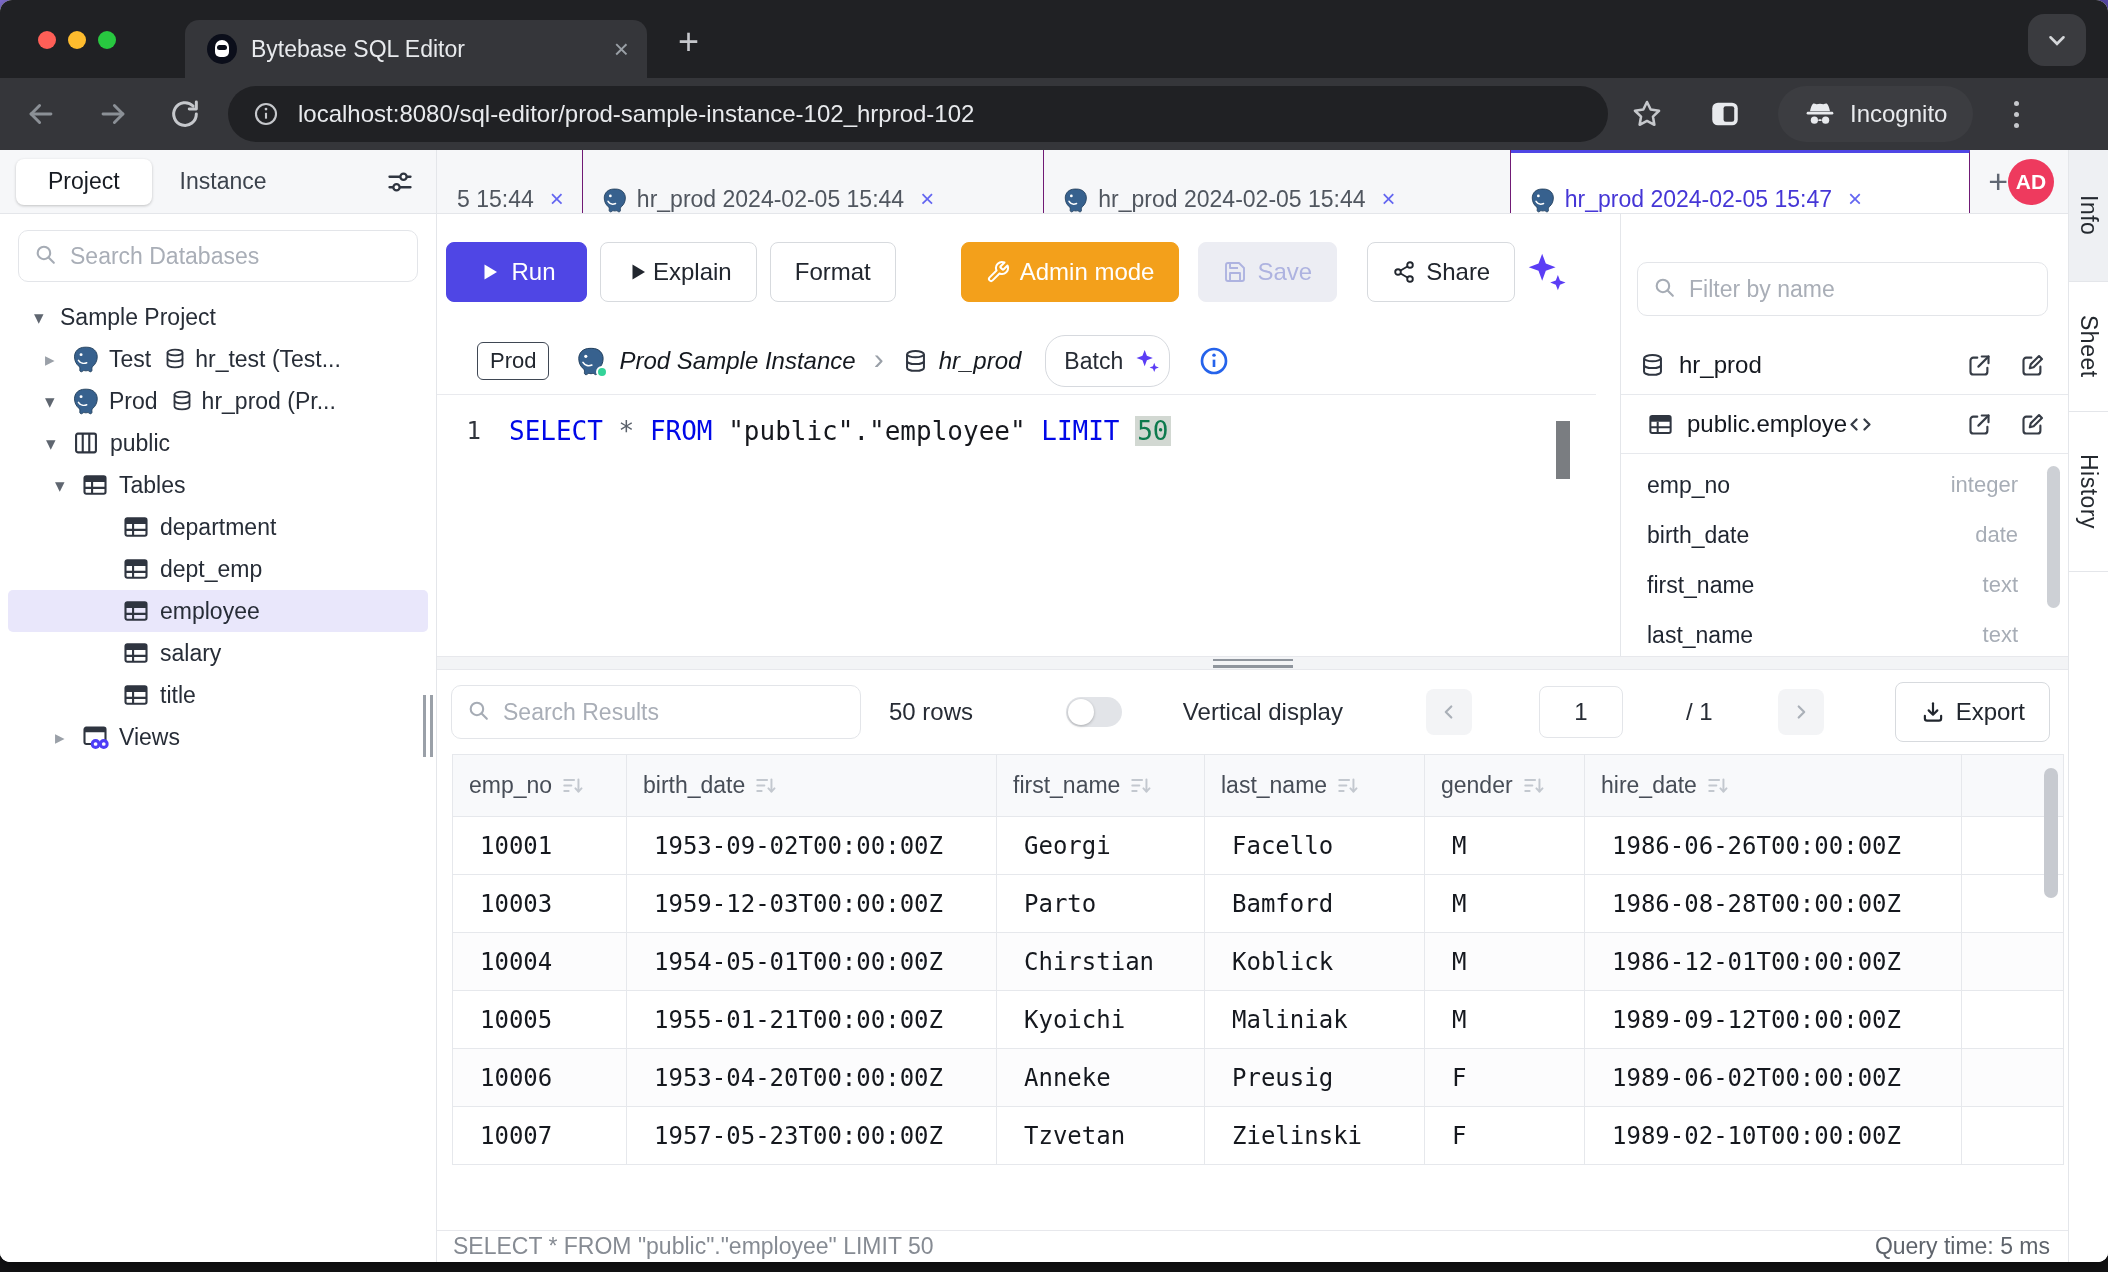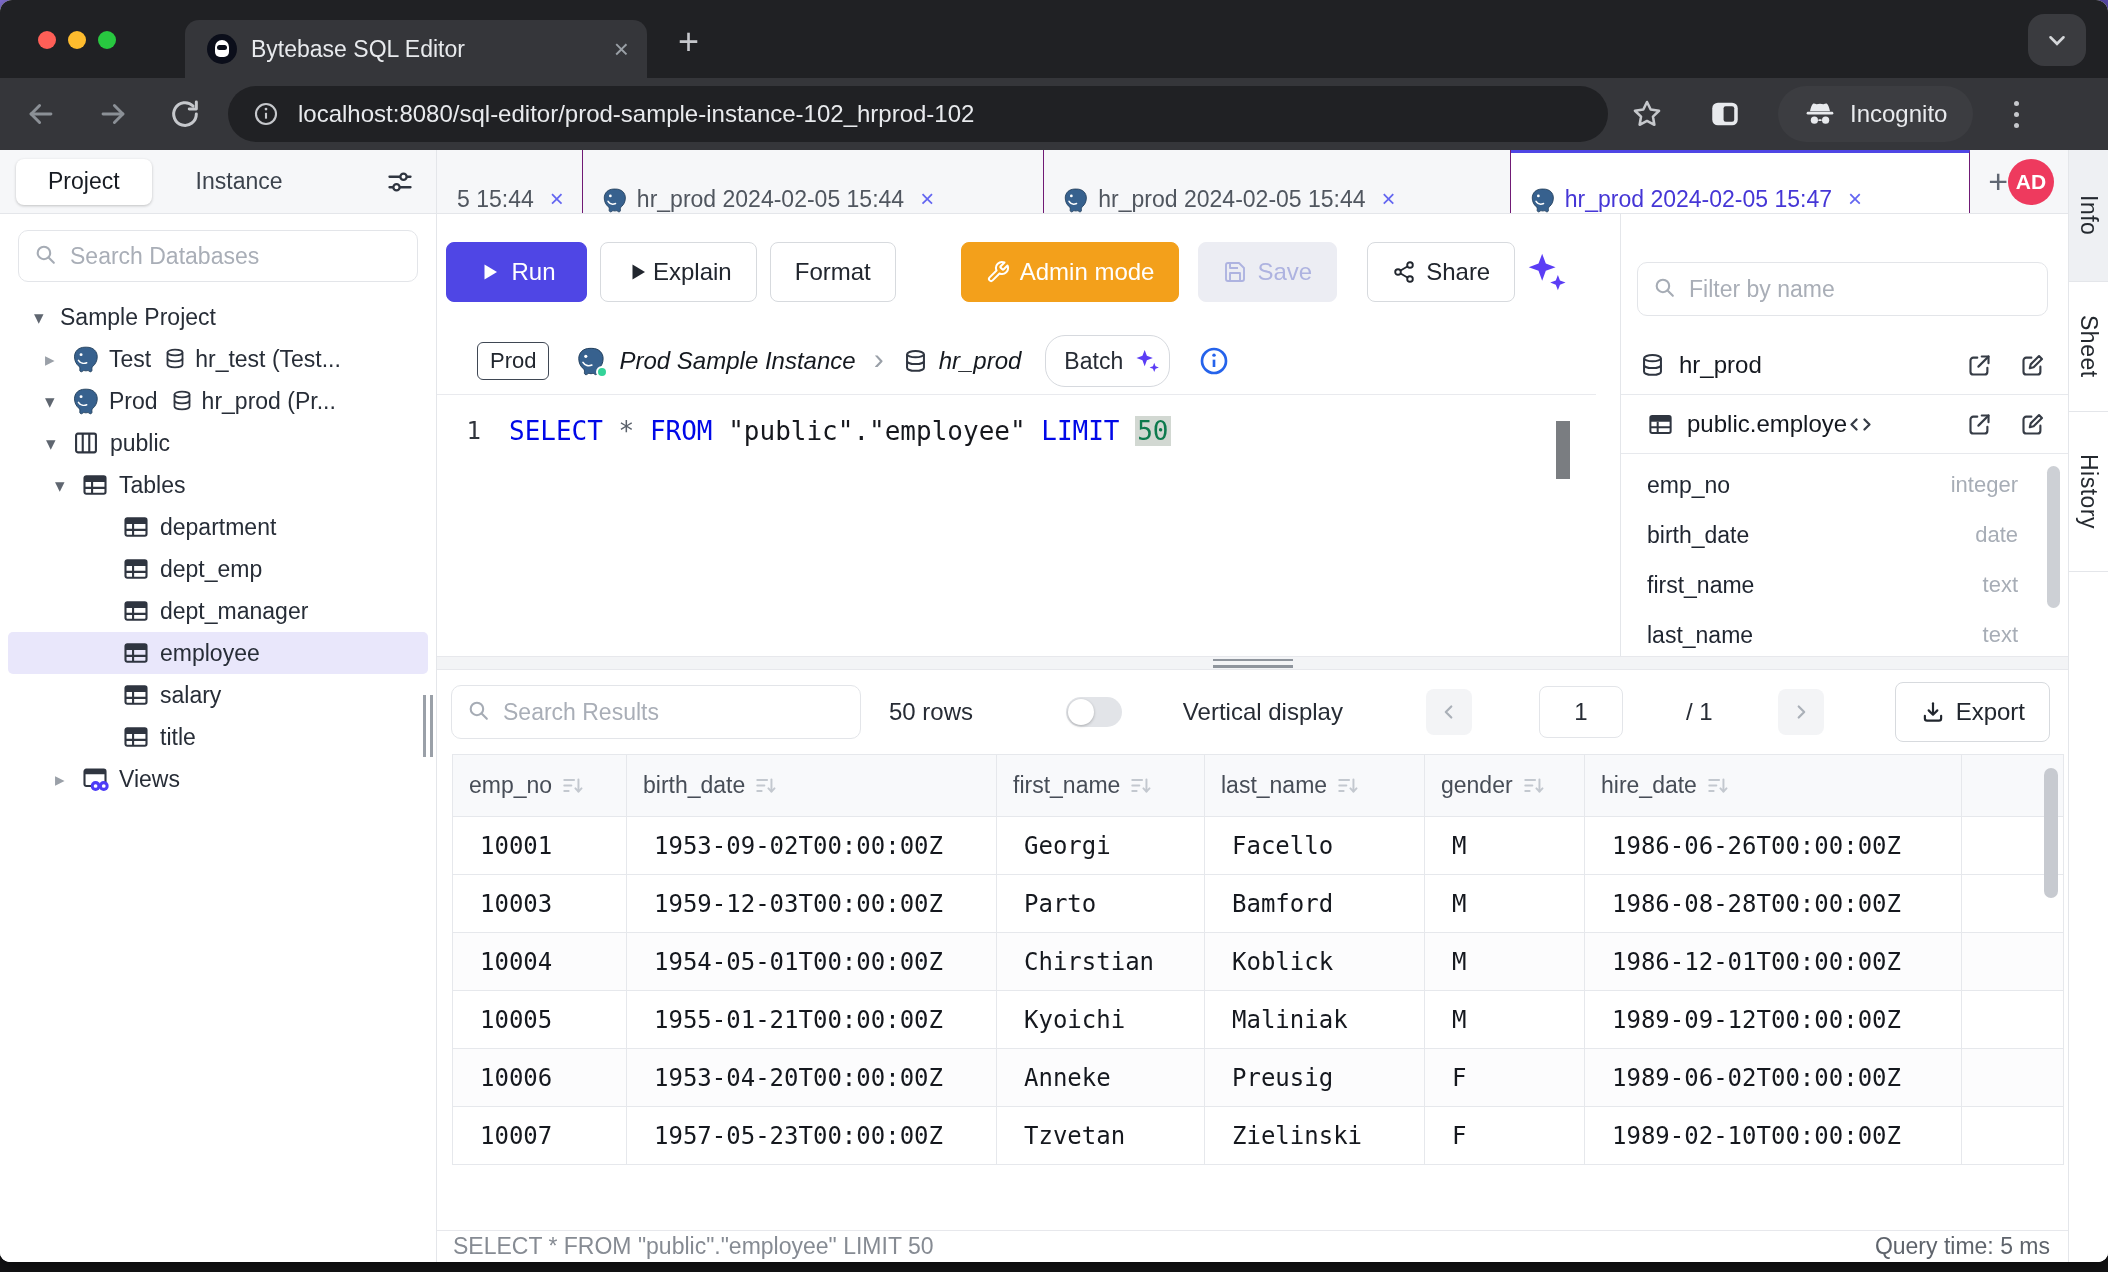--- a/index.html
+++ b/index.html
@@ -45,21 +45,21 @@
   .kebab i { width:5px; height:5px; border-radius:50%; background:#c6c8cc; }
 
   
   .app { position:absolute; top:150px; left:0; right:0; height:1112px; background:#fff; }
 
   
   .sidebar { position:absolute; left:0; top:0; width:437px; height:100%; border-right:1px solid #e4e6ea; background:#fff; }
   .side-head { height:64px; background:#f6f7f9; border-bottom:1px solid #e4e6ea; display:flex; align-items:center; }
   .pill { height:46px; margin-left:16px; padding:0 32px; background:#fff; border-radius:8px;
     box-shadow:0 1px 3px rgba(0,0,0,.22); font-size:23px; color:#171b22; display:flex; align-items:center; }
-  .side-head .alt { font-size:23px; color:#3c434d; margin-left:44px; }
+  .side-head .alt { font-size:23px; color:#3c434d; margin-left:28px; }
   .side-head .sliders { margin-left:auto; margin-right:22px; width:28px; height:28px; }
   .searchbox { margin:16px 18px 0 18px; height:52px; border:1.6px solid #e3e5e9; border-radius:10px;
     display:flex; align-items:center; padding:0 14px; }
   .searchbox svg { width:25px; height:25px; flex:0 0 auto; }
   .searchbox input { border:0; outline:0; font-size:23px; margin-left:12px; width:100%; color:#272d37;
     font-family:"Liberation Sans",sans-serif; }
   .searchbox input::placeholder { color:#a9aeb7; }
   #tree { margin-top:14px; }
   .trow { height:42px; display:flex; align-items:center; font-size:23px; color:#272d37; margin:0 8px; border-radius:5px; }
   .trow .caret { width:26px; font-size:19px; color:#5f6670; flex:0 0 auto; }
@@ -364,29 +364,20 @@
             <span class="lbl">department</span>
           </div>
           <div class="trow" style="padding-left: 88px;">
             <span class="caret"></span>
             <span class="ic"><svg viewBox="0 0 24 24">
                 <rect x="3" y="4.5" width="18" height="15" rx="1.5" fill="none" stroke="#2f3540" stroke-width="1.8"></rect>
                 <path d="M3 5.8c0-.7.6-1.3 1.3-1.3h15.4c.7 0 1.3.6 1.3 1.3v3.7H3z" fill="#2f3540"></path>
                 <path d="M3 14.5h18M9.5 9.5v10" stroke="#2f3540" stroke-width="1.8"></path>
               </svg></span>
             <span class="lbl">dept_emp</span>
-          </div>
-          <div class="trow" style="padding-left: 88px;">
-            <span class="caret"></span>
-            <span class="ic"><svg viewBox="0 0 24 24">
-                <rect x="3" y="4.5" width="18" height="15" rx="1.5" fill="none" stroke="#2f3540" stroke-width="1.8"></rect>
-                <path d="M3 5.8c0-.7.6-1.3 1.3-1.3h15.4c.7 0 1.3.6 1.3 1.3v3.7H3z" fill="#2f3540"></path>
-                <path d="M3 14.5h18M9.5 9.5v10" stroke="#2f3540" stroke-width="1.8"></path>
-              </svg></span>
-            <span class="lbl">dept_manager</span>
           </div>
           <div class="trow sel" style="padding-left: 88px;">
             <span class="caret"></span>
             <span class="ic"><svg viewBox="0 0 24 24">
                 <rect x="3" y="4.5" width="18" height="15" rx="1.5" fill="none" stroke="#2f3540" stroke-width="1.8"></rect>
                 <path d="M3 5.8c0-.7.6-1.3 1.3-1.3h15.4c.7 0 1.3.6 1.3 1.3v3.7H3z" fill="#2f3540"></path>
                 <path d="M3 14.5h18M9.5 9.5v10" stroke="#2f3540" stroke-width="1.8"></path>
               </svg></span>
             <span class="lbl">employee</span>
           </div>

